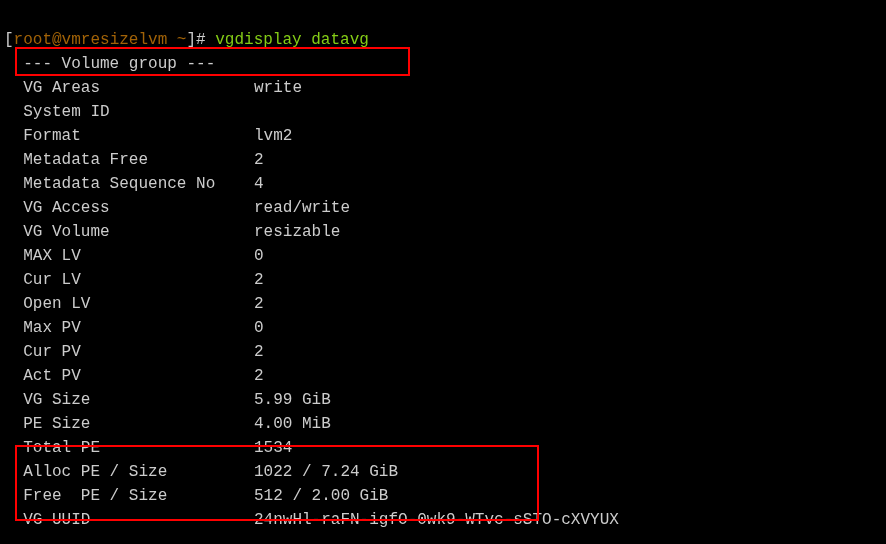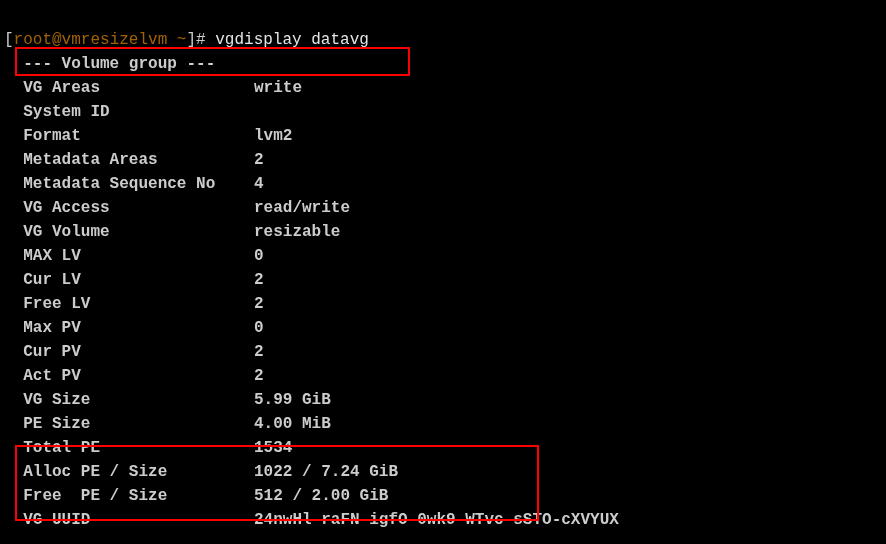--- a/index.html
+++ b/index.html
@@ -24,25 +24,24 @@
     .prompt-open {
       color: #cccccc;
     }
     .prompt-user {
       color: #a16207;
     }
     .prompt-close {
       color: #cccccc;
     }
     .command {
-      color: #e5e5e5;
+      color: #84cc16;
     }
     .output-line {
       color: #cccccc;
-      font-weight: bold;
     }
     .highlight-box {
       position: absolute;
       border: 2px solid #ff0000;
       pointer-events: none;
       background: transparent;
     }
     .highlight-1 {
       left: 15px;
       top: 47px;
@@ -62,27 +61,27 @@
   </style>
 </head>
 <body>
 
 <div class="terminal">
 <span class="prompt-open">[</span><span class="prompt-user">root@vmresizelvm ~</span><span class="prompt-close">]# </span><span class="command">vgdisplay datavg</span>
 <span class="output-line">  --- Volume group ---</span>
 <span class="output-line"><span class="label">  VG Areas</span><span>write</span></span>
 <span class="output-line"><span class="label">  System ID</span><span></span></span>
 <span class="output-line"><span class="label">  Format</span><span>lvm2</span></span>
-<span class="output-line"><span class="label">  Metadata Areas</span><span>2</span></span>
+<span class="output-line"><span class="label">  Metadata Free</span><span>2</span></span>
 <span class="output-line"><span class="label">  Metadata Sequence No</span><span>4</span></span>
 <span class="output-line"><span class="label">  VG Access</span><span>read/write</span></span>
 <span class="output-line"><span class="label">  VG Volume</span><span>resizable</span></span>
 <span class="output-line"><span class="label">  MAX LV</span><span>0</span></span>
 <span class="output-line"><span class="label">  Cur LV</span><span>2</span></span>
-<span class="output-line"><span class="label">  Free LV</span><span>2</span></span>
+<span class="output-line"><span class="label">  Open LV</span><span>2</span></span>
 <span class="output-line"><span class="label">  Max PV</span><span>0</span></span>
 <span class="output-line"><span class="label">  Cur PV</span><span>2</span></span>
 <span class="output-line"><span class="label">  Act PV</span><span>2</span></span>
 <span class="output-line"><span class="label">  VG Size</span><span>5.99 GiB</span></span>
 <span class="output-line"><span class="label">  PE Size</span><span>4.00 MiB</span></span>
 <span class="output-line"><span class="label">  Total PE</span><span>1534</span></span>
 <span class="output-line"><span class="label">  Alloc PE / Size</span><span>1022 / 7.24 GiB</span></span>
 <span class="output-line"><span class="label">  Free  PE / Size</span><span>512 / 2.00 GiB</span></span>
 <span class="output-line"><span class="label">  VG UUID</span><span>24nwHl-raFN-igfO-0wk9-WTvc-sSTO-cXVYUX</span></span>
 </div>

